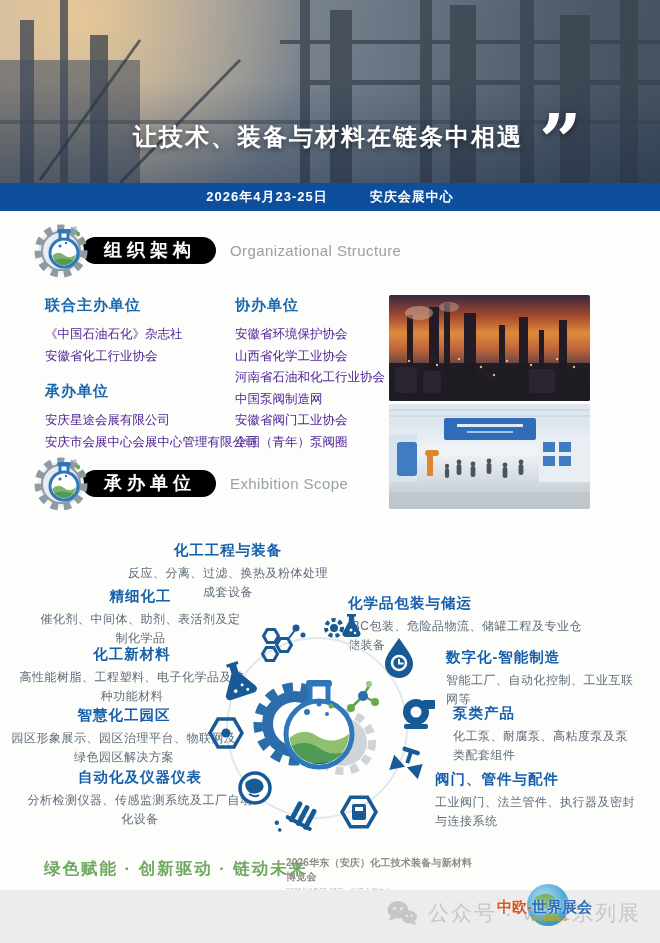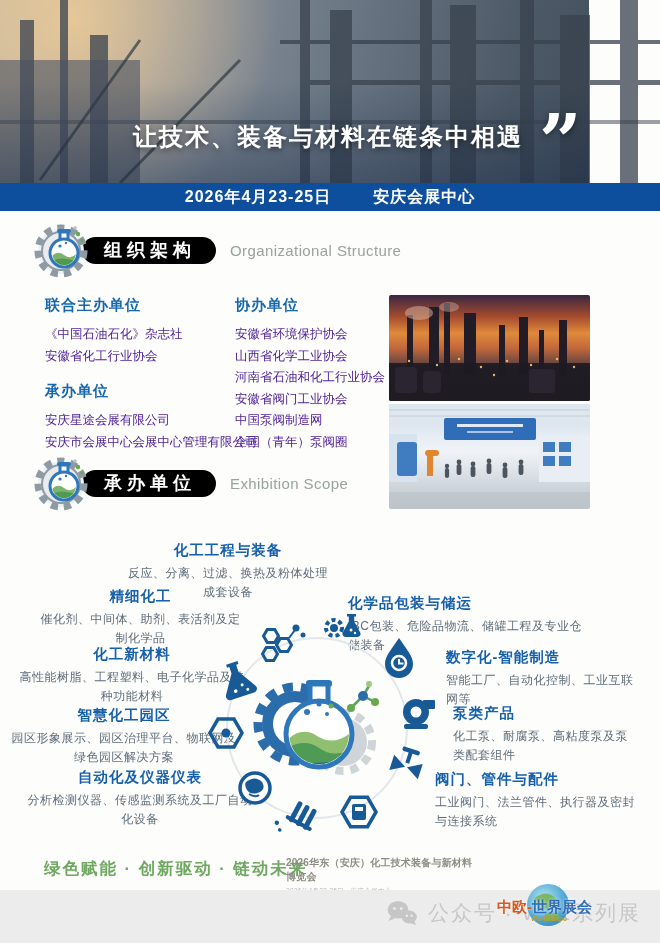--- a/index.html
+++ b/index.html
@@ -1,33 +1,33 @@
 <!DOCTYPE html>
 <html><head>
 <meta charset="utf-8">
 <style>
   html,body{margin:0;padding:0;background:#ffffff;}
   .page{position:relative;width:660px;height:943px;overflow:hidden;background:#fdfdfc;
         font-family:"Liberation Sans",sans-serif;}
 
   
-  .hero{position:absolute;left:0;top:0;width:589px;height:183px;
+  .hero{position:absolute;left:0;top:0;width:660px;height:183px;
     background:
       radial-gradient(circle at 12% 10%, rgba(242,205,150,.85), rgba(242,205,150,0) 38%),
       linear-gradient(100deg,#b7b2a6 0%,#8d949d 28%,#6c7885 55%,#4d5967 85%,#43505e 100%);}
   .hero svg{position:absolute;inset:0;}
   .hero-shade{position:absolute;inset:0;background:linear-gradient(180deg,rgba(20,40,70,0) 45%,rgba(20,40,70,.40));}
   .headline-row{position:absolute;left:133px;top:123px;display:flex;align-items:flex-start;}
   .headline{color:#fff;font-size:24px;font-weight:bold;letter-spacing:2px;
             text-shadow:0 2px 6px rgba(0,0,0,.5);line-height:1.2;}
   .quote{color:#fff;font-family:"DejaVu Serif",serif;font-weight:bold;font-size:74px;
          line-height:34px;margin-left:16px;margin-top:2px;text-shadow:0 2px 6px rgba(0,0,0,.45);}
   .datebar{position:absolute;left:0;top:183px;width:660px;height:28px;background:#0e4f9d;
            display:flex;align-items:center;justify-content:center;gap:42px;
-           color:#fff;font-size:16px;font-weight:bold;letter-spacing:1px;}
+           color:#fff;font-size:13px;font-weight:bold;letter-spacing:1px;}
 
   
   .sec{position:absolute;display:flex;align-items:center;}
   .sec-icon{width:60px;height:60px;flex:0 0 60px;margin-right:-12px;position:relative;z-index:2;}
   .pill{background:#000000;color:#fff;height:27px;border-radius:16px;
         padding:0 20px 0 22px;display:flex;align-items:center;
         font-size:18px;font-weight:bold;letter-spacing:5px;position:relative;z-index:1;}
   .sec-en{color:#97a39e;font-size:15px;margin-left:14px;letter-spacing:.4px;}
   #org-header{left:34px;top:220px;}
   #scope-header{left:34px;top:453px;}
@@ -166,22 +166,22 @@
       <div class="org-item">安庆星途会展有限公司</div>
       <div class="org-item">安庆市会展中心会展中心管理有限公司</div>
     </div>
   </div>
   <div class="org-col" id="org-col2">
     <div class="org-group">
       <div class="org-h">协办单位</div>
       <div class="org-item">安徽省环境保护协会</div>
       <div class="org-item">山西省化学工业协会</div>
       <div class="org-item">河南省石油和化工行业协会</div>
+      <div class="org-item">中国泵阀制造网</div>
       <div class="org-item">安徽省阀门工业协会</div>
-      <div class="org-item">中国泵阀制造网</div>
       <div class="org-item">全国（青年）泵阀圈</div>
     </div>
   </div>
 
   <div class="photo" id="photo1">
     <svg width="201" height="106" viewBox="0 0 201 106">
       <g fill="#221c26">
         <rect x="18" y="20" width="6" height="60"></rect>
           <rect x="40" y="12" width="10" height="68"></rect>
         <rect x="55" y="8" width="6" height="72"></rect>

